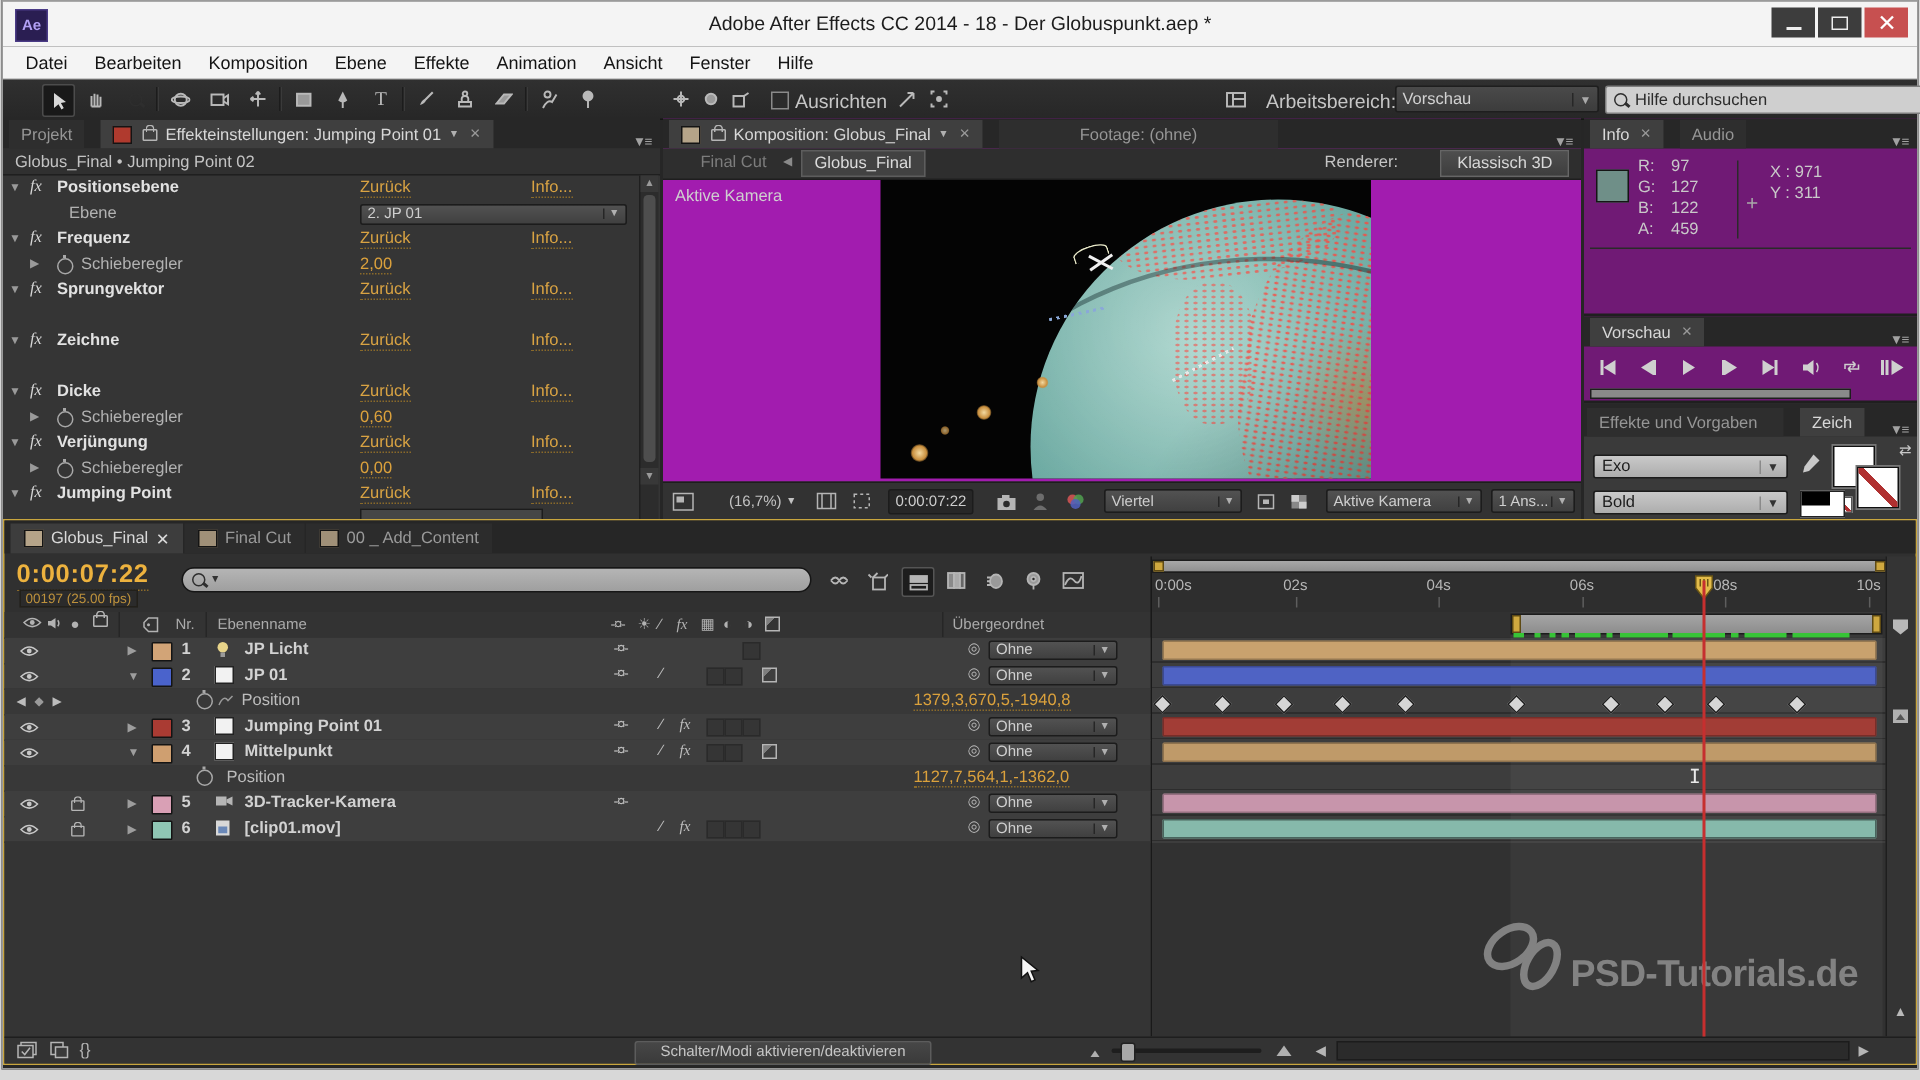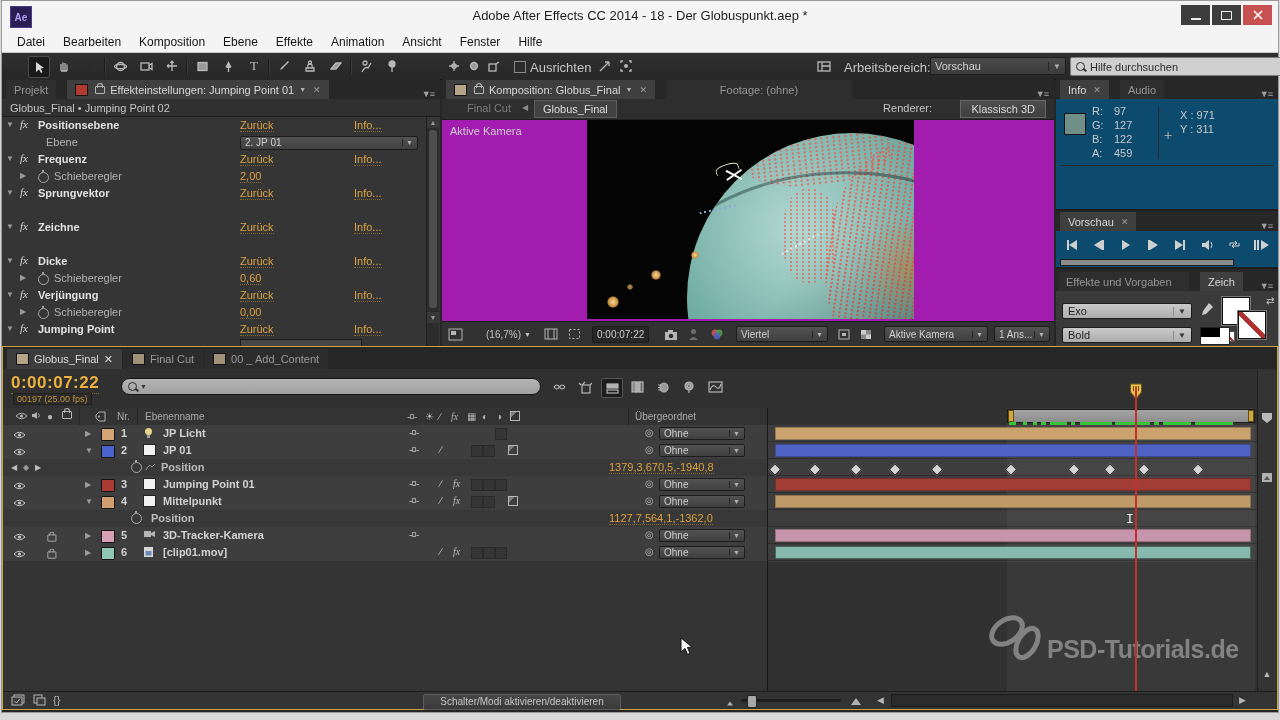--- a/index.html
+++ b/index.html
@@ -66,21 +66,21 @@
   .candle{position:absolute;border-radius:50%;background:radial-gradient(circle,#f3d9a0,#c98f3e 55%,rgba(120,70,20,0) 75%)}
   .xstar{position:absolute;width:18px;height:18px}
   .xstar:before,.xstar:after{content:"";position:absolute;left:0;top:8px;width:18px;height:1.5px;background:#f0f0f0}
   .xstar:before{transform:rotate(28deg)}
   .xstar:after{transform:rotate(-35deg)}
   .trail{position:absolute;height:2px;background-image:repeating-linear-gradient(90deg,#e8e8e8 0 2px,transparent 2px 5px)}
   .statusbar{position:absolute;left:0;top:242px;width:100%;height:25px;background:#323232;border-top:1px solid #1d1d1d}
   .sitem{position:absolute;top:4px;height:16px;display:flex;align-items:center;color:#c2c2c2;font-size:10px}
   .sbtn{border:1px solid #1c1c1c;background:linear-gradient(#484848,#3a3a3a);border-radius:2px;padding:0 4px;height:15px;display:flex;align-items:center;gap:3px;color:#cfcfcf}
   
-  .rpanel{position:absolute;left:0;width:222px;background:#0c4a6e}
+  .rpanel{position:absolute;left:0;width:222px;background:#701a75}
   .infoline{position:absolute;font-size:11px;color:#c9c9c9}
   .prevbtn{position:absolute;top:0;width:24px;height:19px;display:flex;align-items:center;justify-content:center}
   .tri{width:0;height:0;border-top:5px solid transparent;border-bottom:5px solid transparent;border-left:8px solid #cfcfcf}
   .tri.rev{transform:rotate(180deg)}
   .vbar{width:2px;height:10px;background:#cfcfcf}
   .lightdd{position:absolute;height:16px;background:linear-gradient(#c9c9c9,#adadad);border:1px solid #1c1c1c;border-radius:2px;color:#1d1d1d;font-size:11px;display:flex;align-items:center;padding:0 5px;box-sizing:border-box}
   .lightdd .arr{margin-left:auto;font-size:8px;color:#333;border-left:1px solid #8a8a8a;padding-left:4px}
   
   #timeline{position:absolute;left:0;top:345px;width:1274px;height:362px;border:1px solid #c9a63e;background:#303030}
   .ttab{height:20px;display:flex;align-items:center;gap:5px;padding:0 9px;font-size:11px;color:#9a9a9a;background:#2c2c2c;margin-right:1px}
@@ -97,21 +97,21 @@
   .hicon{position:absolute;top:3px;color:#b2b2b2;font-size:10px;line-height:11px}
   .trow{position:absolute;left:0;width:764px;height:17px;background:#3e3e3e;border-bottom:1px solid #2e2e2e;font-size:11px;color:#d2d2d2}
   .trow.prop{background:#383838;color:#bdbdbd}
   .eye{position:absolute;left:10px;top:4px}
   .lockg{position:absolute;left:42px;top:5px;transform:scale(.9)}
   .exparr{position:absolute;left:82px;top:4px;font-size:8px;color:#9d9d9d}
   .lswatch{position:absolute;left:98px;top:3px;width:12px;height:11px;border:1px solid #141414;border-radius:1px}
   .lnr{position:absolute;left:118px;top:2px;font-weight:bold}
   .licon{position:absolute;left:140px;top:2px;width:13px;height:12px}
   .lname{position:absolute;left:160px;top:2px;font-weight:bold;white-space:nowrap}
-  .prop .lname{font-weight:bold}
+  .prop .lname{font-weight:normal}
   .sw{position:absolute;top:2px;color:#bdbdbd;font-size:10px}
   .swbox{position:absolute;top:3px;width:10px;height:10px;border:1px solid #2a2a2a;background:#353535}
   .whip{position:absolute;left:642px;top:2px;color:#b5b5b5;font-size:10px}
   .parentdd{position:absolute;left:656px;top:1.5px;width:86px;height:13px}
   .pval{position:absolute;left:606px;top:2px;color:#dba13c;border-bottom:1px dotted #8a6a2a;font-size:11px;white-space:nowrap}
   .kfnav{position:absolute;top:4px;font-size:8px;color:#bdbdbd}
   .cube{position:absolute;top:3px;width:8px;height:8px;border:1px solid #b5b5b5;background:linear-gradient(135deg,#7e7e7e 35%,transparent 35%)}
   
   #graph-head{position:absolute;left:764px;top:24px;width:490px;height:37px;background:#2e2e2e;border-left:1px solid #191919}
   .navig{position:absolute;left:0;top:2px;width:100%;height:9px;background:linear-gradient(#a8a8a8,#8f8f8f);border:1px solid #1c1c1c;box-sizing:border-box}
@@ -691,20 +691,32 @@
           <path d="M6 9 L6 12"></path>
         </svg>
       </div>
     <div class="tlicon" style="left:702px">
         <svg width="15" height="12">
           <rect x="1" y="1" width="13" height="10"></rect>
           <path d="M2 9 Q5 2 8 6 Q11 10 13 3"></path>
         </svg>
       </div>
 
+    <div id="graph-head">
+      <div class="navig">
+        <span class="navh" style="left:0"></span>
+        <span class="navh" style="right:0"></span>
+      </div>
+      <span class="rtick first" style="left:2px">0:00s</span>
+      <span class="rtick" style="left:19.5%">02s</span>
+      <span class="rtick" style="left:39%">04s</span>
+      <span class="rtick" style="left:58.5%">06s</span>
+      <span class="rtick" style="left:78%">08s</span>
+      <span class="rtick" style="left:97.5%">10s</span>
+    </div>
 
     <div class="hdr">
       <span class="hicon" style="left:12px"><svg width="13" height="8">
             <path d="M1 4 Q6.5 -1.5 12 4 Q6.5 9.5 1 4 Z" stroke="#b2b2b2" fill="none"></path>
             <circle cx="6.5" cy="4" r="1.6" fill="#b2b2b2"></circle>
           </svg></span>
       <span class="hicon" style="left:28px"><svg width="10" height="9">
             <path d="M1 3 H3 L6 1 V8 L3 6 H1 Z" fill="#b2b2b2"></path>
             <path d="M7.5 2.5 Q9 4.5 7.5 6.5" stroke="#b2b2b2" fill="none"></path>
           </svg></span>

